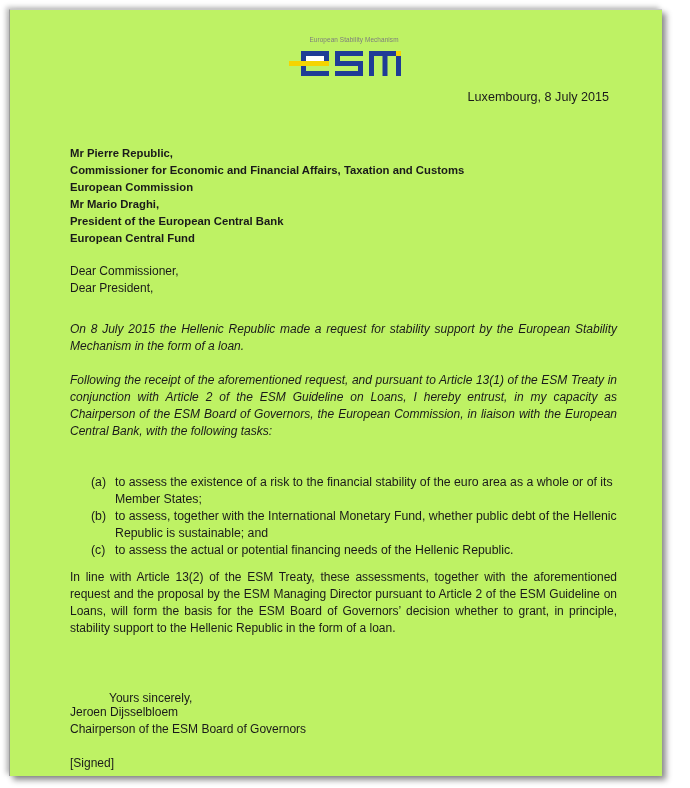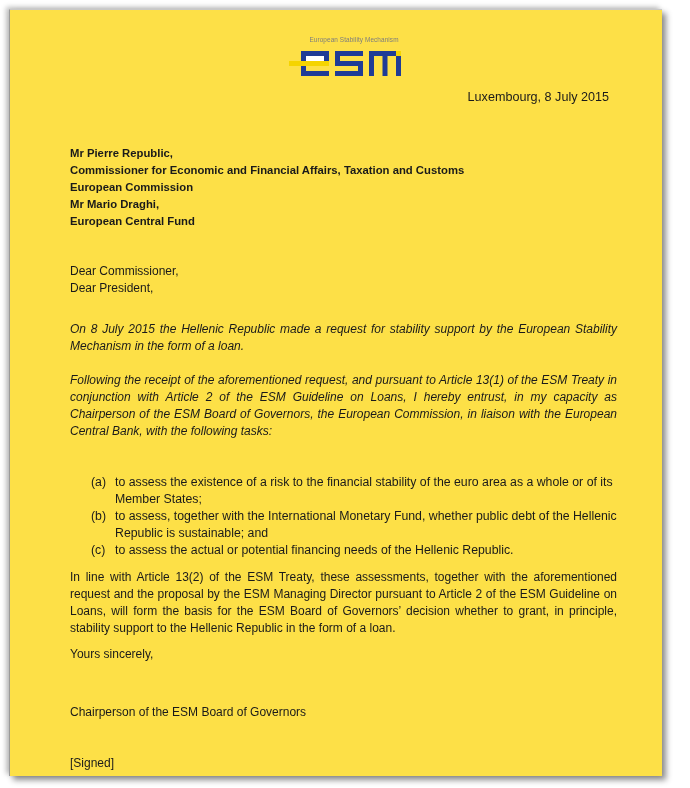--- a/index.html
+++ b/index.html
@@ -2,21 +2,21 @@
 <html><head>
 <meta charset="utf-8">
 <style>
   html, body { margin:0; padding:0; }
   body {
     width:690px; height:788px; background:#ffffff; position:relative; overflow:hidden;
     font-family:"Liberation Sans", sans-serif; color:#1a1a1a;
   }
   .page {
     position:absolute; left:9px; top:9px; width:652px; height:766px;
-    background:#fde047;
+    background:#bef264;
     box-shadow: 4px 4px 6px rgba(0,0,0,0.45), -3px -2px 5px rgba(0,0,0,0.25);
     border-left:1px solid #9a9a9a; border-top:1px solid #c8c8c8;
   }
   .logo { position:absolute; left:279px; top:26px; width:130px; height:48px; }
   .logo-tagline {
     position:absolute; left:0; top:0; width:130px; text-align:center;
     font-size:6.4px; color:#7d7d7d; letter-spacing:0.1px;
   }
   .logo svg { position:absolute; left:0; top:9px; }
   .date { position:absolute; right:53px; top:80px; font-size:12.6px; }
@@ -51,20 +51,21 @@
   <div class="date">Luxembourg, 8 July 2015</div>
 
   <div class="text bold" style="top:135px;">
     <div>Mr Pierre Republic,</div>
     <div>Commissioner for Economic and Financial Affairs, Taxation and Customs</div>
     <div>European Commission</div>
   </div>
 
   <div class="text bold" style="top:186px;">
     <div>Mr Mario Draghi,</div>
+    <div>President of the European Central Bank</div>
     <div>European Central Fund</div>
   </div>
 
   <div class="text" style="top:253px;">
     <div>Dear Commissioner,</div>
     <div>Dear President,</div>
   </div>
 
   <div class="text just" style="top:311px;font-style:italic;">On 8 July 2015 the Hellenic Republic made a request for stability support by the European Stability Mechanism in the form of a loan.</div>
 
@@ -80,20 +81,21 @@
       <span>to assess, together with the International Monetary Fund, whether public debt of the Hellenic Republic is sustainable; and</span>
     </div>
     <div class="list-item">
       <span class="marker">(c)</span>
       <span>to assess the actual or potential financing needs of the Hellenic Republic.</span>
     </div>
   </div>
 
   <div class="text just" style="top:559px;">In line with Article 13(2) of the ESM Treaty, these assessments, together with the aforementioned request and the proposal by the ESM Managing Director pursuant to Article 2 of the ESM Guideline on Loans, will form the basis for the ESM Board of Governors’ decision whether to grant, in principle, stability support to the Hellenic Republic in the form of a loan.</div>
 
-  <div class="text" style="top:636px;">Yours sincerely,</div>
+  <div class="text" style="top:680px;margin-left:39px;">Yours sincerely,</div>
 
   <div class="text" style="top:694px;">
+    <div>Jeroen Dijsselbloem</div>
     <div>Chairperson of the ESM Board of Governors</div>
   </div>
 
   <div class="text" style="top:745px;">[Signed]</div>
 </div>
 
 </body></html>

